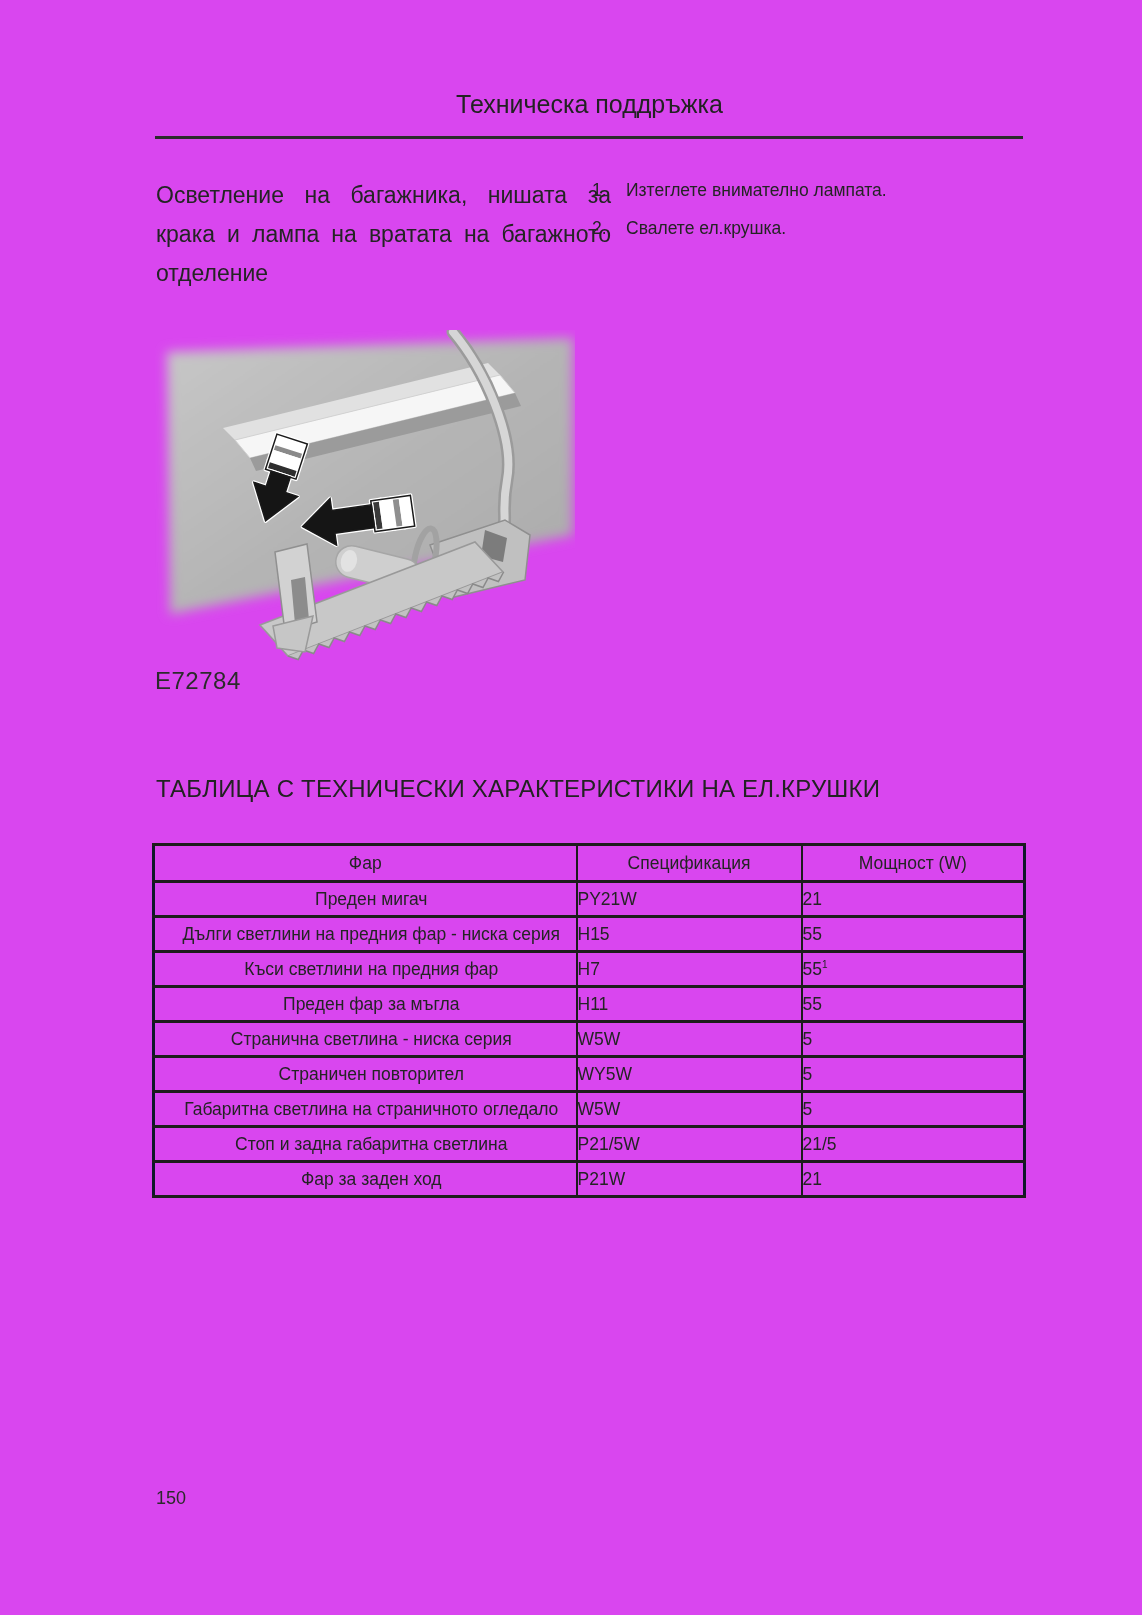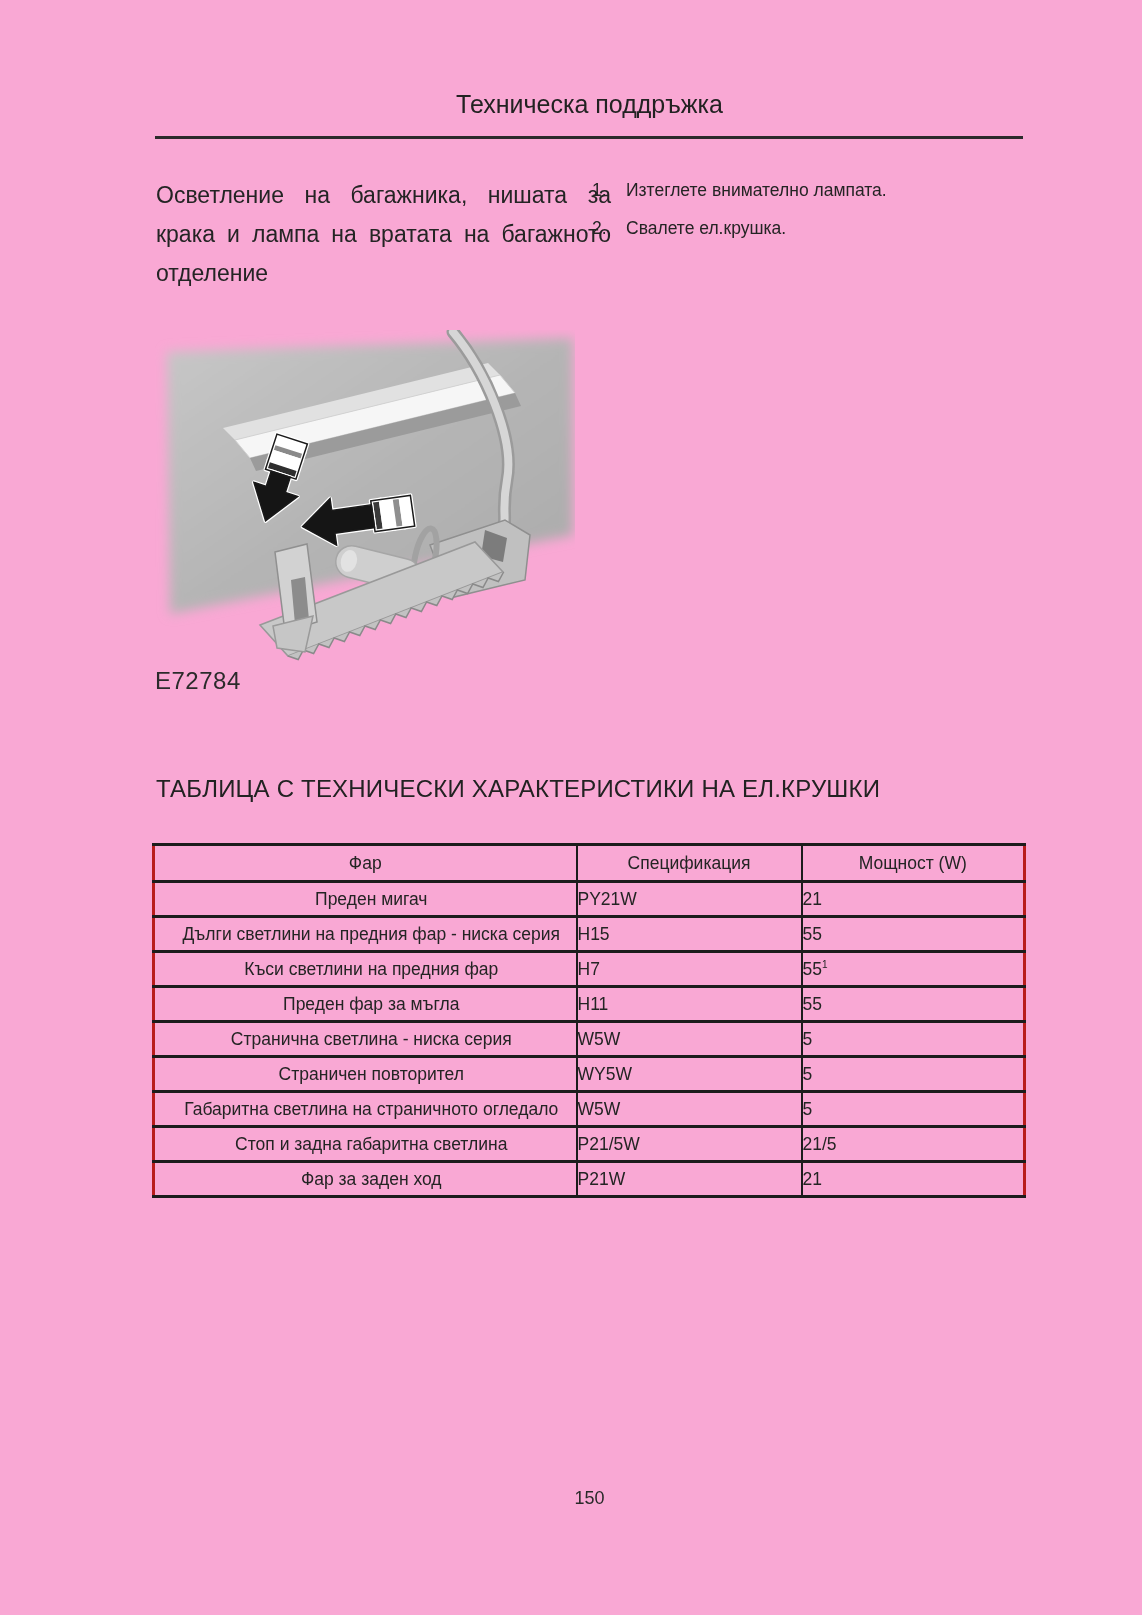--- a/index.html
+++ b/index.html
@@ -1,18 +1,18 @@
 <!DOCTYPE html>
 <html><head>
 <meta charset="utf-8">
 <style>
   * { margin: 0; padding: 0; box-sizing: border-box; }
   html, body { width: 1142px; height: 1615px; background: #ffffff; }
   body { font-family: "Liberation Sans", sans-serif; color: #1f1f1f; position: relative; overflow: hidden; }
-  .page { position: relative; width: 1142px; height: 1615px; background: #f9a8d4; }
+  .page { position: relative; width: 1142px; height: 1615px; background: #d946ef; }
 
   .page-title {
     position: absolute; top: 90px; left: 156px; width: 867px;
     text-align: center; font-size: 25px; font-weight: 400; color: #222;
   }
   .header-rule {
     position: absolute; top: 136px; left: 155px; width: 868px; height: 3px;
     background: #2b2b2b;
   }
 
@@ -36,37 +36,37 @@
   }
 
   .section-heading {
     position: absolute; top: 775px; left: 156px; width: 867px;
     font-size: 24px; font-weight: 400; color: #222; letter-spacing: 0.2px;
   }
 
   .spec-table {
     position: absolute; top: 843px; left: 152px; width: 871px;
     border-collapse: collapse; table-layout: fixed;
-    border: 3px solid #b91c1c; font-size: 17.5px; color: #242424;
+    border: 3px solid #0f172a; font-size: 17.5px; color: #242424;
   }
   .spec-table col.c1 { width: 423px; }
   .spec-table col.c2 { width: 225px; }
   .spec-table col.c3 { width: 223px; }
   .spec-table th, .spec-table td {
     border: 2px solid #1c1c1c; border-top-width: 3px; border-bottom-width: 3px;
     padding: 0; vertical-align: middle;
   }
   .spec-table th { height: 37px; font-weight: 400; text-align: center; }
   .spec-table td { height: 35px; text-align: left; }
   .spec-table td.cell-lamp { text-align: center; padding-left: 12px; }
   .spec-table sup { font-size: 10px; line-height: 0; }
 
   .page-number {
     position: absolute; top: 1488px; left: 156px; width: 867px;
-    text-align: center; font-size: 18px; color: #2a2a2a;
+    text-align: left; font-size: 18px; color: #2a2a2a;
   }
 </style>
 </head>
 <body>
 
 <div class="page">
 
   <h1 class="page-title">Техническа поддръжка</h1>
   <div class="header-rule"></div>
 

